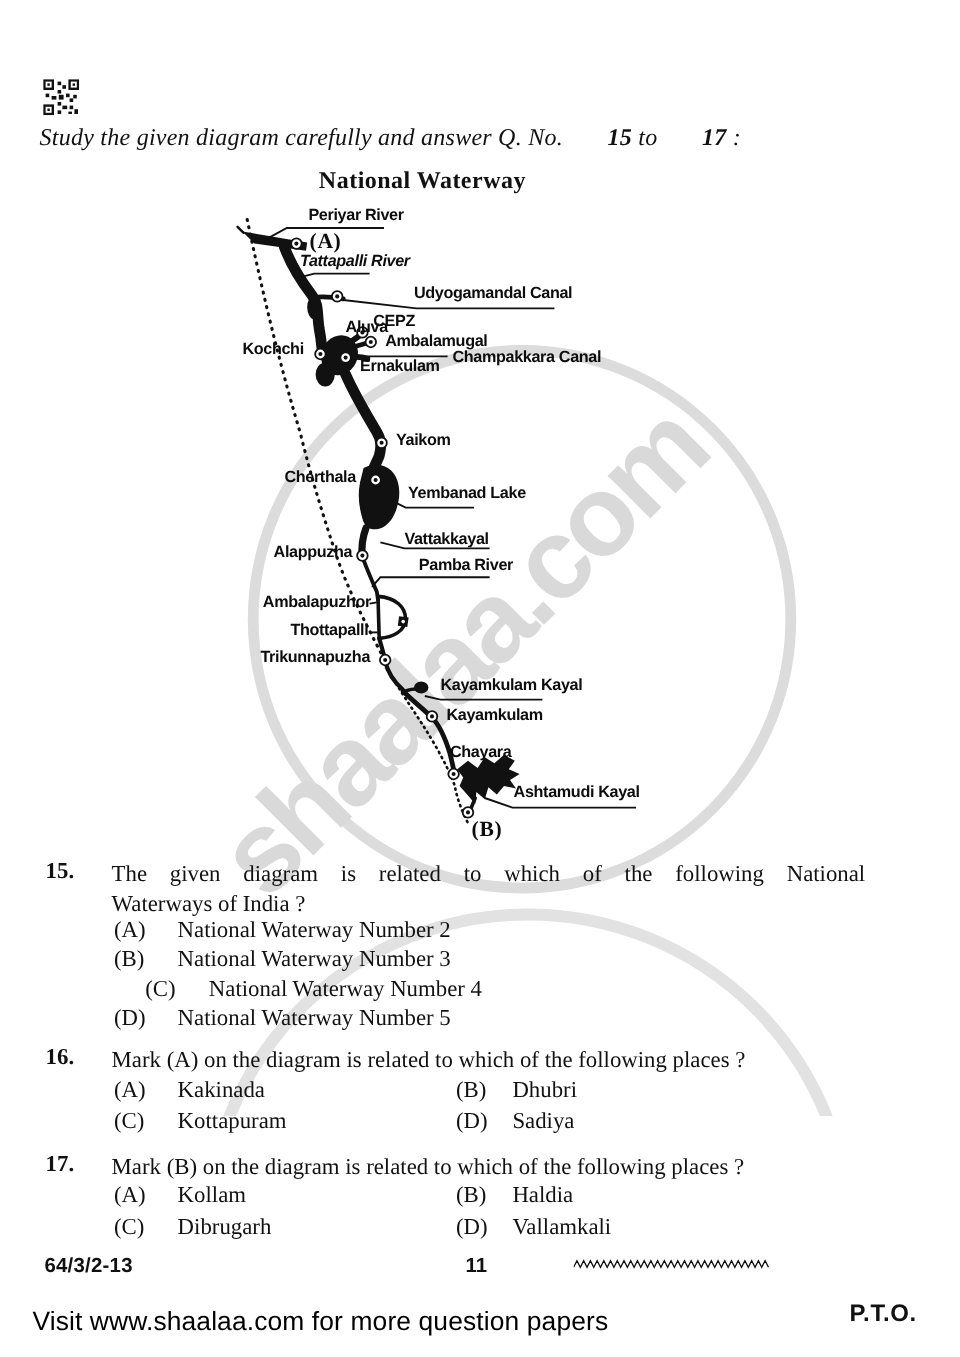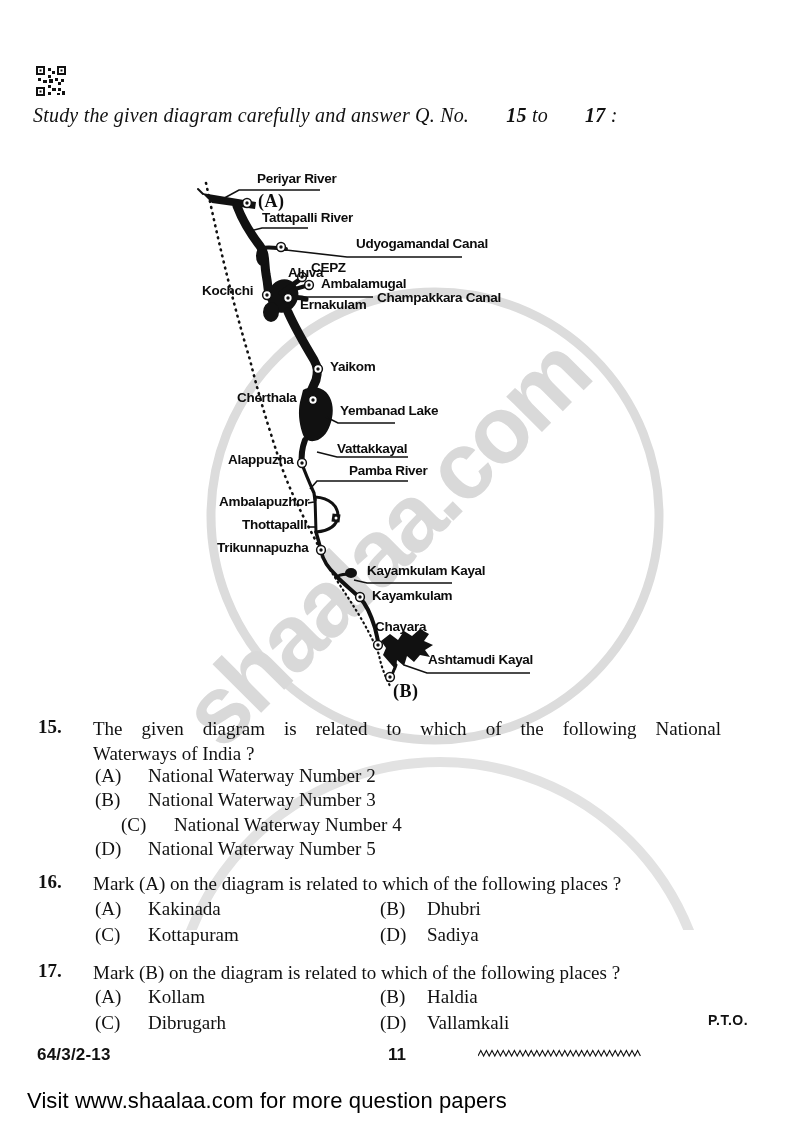--- a/index.html
+++ b/index.html
@@ -28,21 +28,21 @@
   .qtext{font-size:19px;left:93px;width:628px;line-height:25px;}
   .qtext.just{text-align:justify;text-align-last:justify;}
   .opt-row{left:95px;font-size:19px;line-height:25px;white-space:nowrap;}
   .opt-letter{display:inline-block;width:53px;}
   .opt-text1{display:inline-block;width:232px;}
   .opt-letter2{display:inline-block;width:47px;}
   
   .sans{font-family:"Liberation Sans",sans-serif;text-align:center;}
   #paper-code{left:37px;top:1045px;font-size:17px;font-weight:600;letter-spacing:.2px;}
   #page-number{left:388px;top:1045px;font-size:17px;font-weight:600;}
-  #pto{left:708px;top:1012px;font-size:14px;font-weight:700;letter-spacing:.5px;}
+  #pto{left:708px;top:1084px;font-size:20px;font-weight:700;letter-spacing:.5px;}
   #zigzag{position:absolute;left:478px;top:1049px;z-index:3;}
   #visit-line{left:27px;top:1088px;font-size:22px;color:#000000;letter-spacing:.1px;}
   #qr{position:absolute;left:36px;top:66px;z-index:3;}
 </style>
 </head>
 <body>
 
 <div id="page">
 
   <svg id="qr" width="30" height="30" viewBox="0 0 30 30">
@@ -72,20 +72,21 @@
       <rect x="22" y="22" width="3" height="3"></rect>
         <rect x="26" y="25" width="3" height="4"></rect>
         <rect x="21" y="27" width="3" height="2"></rect>
     </g>
   </svg>
 
   <div id="instruction" class="txt">
     <span>Study the given diagram carefully and answer Q. No. </span><b>15</b><span> to </span><b>17</b><span> :</span>
   </div>
 
+  <div id="diagram-title" class="txt">National Waterway</div>
 
   <svg id="map-svg" width="800" height="1131" viewBox="0 0 800 1131">
     <defs>
       <clipPath id="wmclip">
           <rect x="0" y="700" width="800" height="230"></rect>
         </clipPath>
     </defs>
 
     <g>
       <circle id="wm-circle" cx="435" cy="516" r="224" fill="none" stroke="#dcdcdc" stroke-width="9"></circle>
@@ -208,23 +209,23 @@
         <g>
           <circle cx="390" cy="677" r="4.4" fill="#fff" stroke="#111" stroke-width="1.5"></circle>
           <circle cx="390" cy="677" r="1.7" fill="#111"></circle>
         </g>
       </g>
   </svg>
 
   <div id="map-labels">
       <div class="map-label" style="left: 257px; top: 171px;">Periyar River</div>
       <div class="map-label mark" style="left: 258px; top: 191px;">(A)</div>
-      <div class="map-label" style="left: 262px; top: 210px;">Tattapalli River</div>
+      <div class="map-label" style="left: 250px; top: 210px; font-style: italic;">Tattapalli River</div>
       <div class="map-label" style="left: 288px; top: 228px; margin-top: 37px;">Aluva</div>
-      <div class="map-label" style="left: 356px; top: 236px; text-align: center;">Udyogamandal Canal</div>
+      <div class="map-label" style="left: 345px; top: 236px; text-align: center;">Udyogamandal Canal</div>
       <div class="map-label" style="left: 311px; top: 260px;">CEPZ</div>
       <div class="map-label" style="left: 321px; top: 276px;">Ambalamugal</div>
       <div class="map-label" style="left: 202px; top: 283px;">Kochchi</div>
       <div class="map-label" style="left: 300px; top: 297px;">Ernakulam</div>
       <div class="map-label" style="left: 377px; top: 290px;">Champakkara Canal</div>
       <div class="map-label" style="left: 330px; top: 359px;">Yaikom</div>
       <div class="map-label" style="left: 237px; top: 390px;">Cherthala</div>
       <div class="map-label" style="left: 340px; top: 403px;">Yembanad Lake</div>
       <div class="map-label" style="left: 337px; top: 441px;">Vattakkayal</div>
       <div class="map-label" style="left: 228px; top: 452px;">Alappuzha</div>

